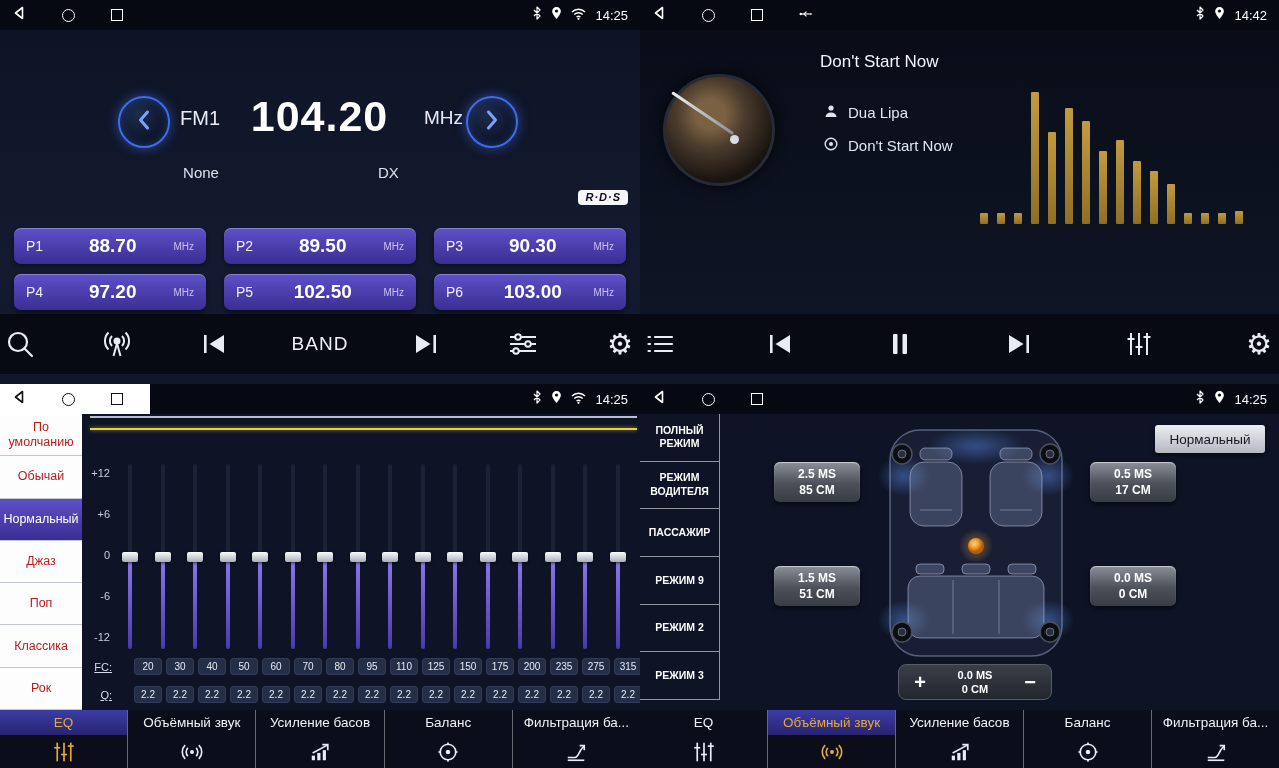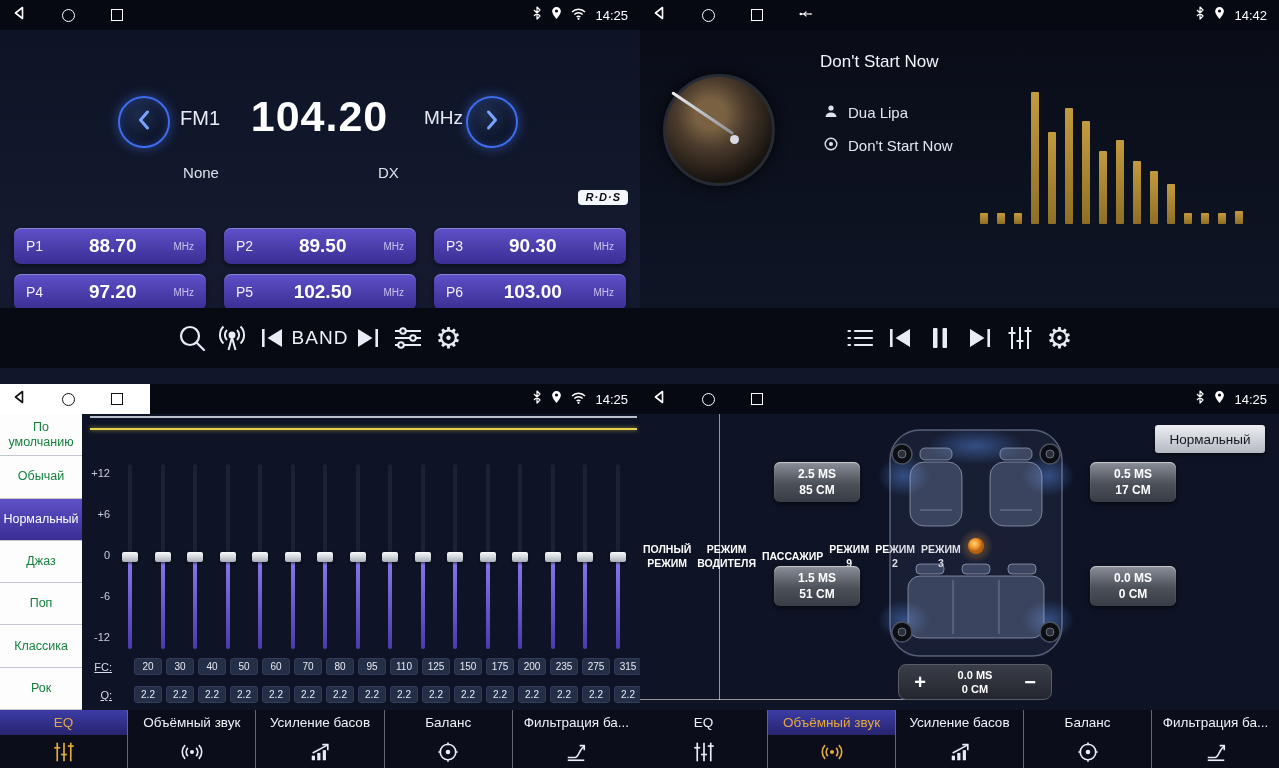--- a/index.html
+++ b/index.html
@@ -45,22 +45,22 @@
     padding:1px 7px 2px; font-size:11px; font-weight:bold; font-style:italic; letter-spacing:1px; }
 
   .presets { position:absolute; left:14px; right:14px; top:228px; display:grid; grid-template-columns:repeat(3,1fr); gap:10px 18px; }
   .preset { height:36px; border-radius:7px; background:linear-gradient(180deg,#5e50c8,#3a2e93);
     box-shadow:inset 0 1px 0 rgba(255,255,255,.28), 0 2px 4px rgba(0,0,0,.5);
     display:flex; align-items:center; padding:0 12px; }
   .preset .pid { font-size:14px; color:#f2eefc; width:30px; }
   .preset .pfreq { flex:1; text-align:center; font-size:19px; font-weight:bold; }
   .preset .punit { font-size:10px; color:#c9c2f0; margin-left:4px; }
 
-  .toolbar { position:absolute; left:0; right:0; bottom:16px; height:60px; background:#070a13;
-    display:flex; align-items:center; justify-content:center; }
+  .toolbar { position:absolute; left:0; right:0; bottom:10px; height:60px; background:#070a13;
+    display:flex; align-items:center; justify-content:space-between; }
   .tb-item { display:flex; align-items:center; justify-content:center; min-width:40px; }
   .band-text { font-size:19px; letter-spacing:1px; color:#eef1f8; }
   .gear-glyph { font-size:29px; color:#e8ecf4; line-height:1; }
 
   
   .album { position:absolute; left:23px; top:74px; width:112px; height:112px; border-radius:50%;
     background:radial-gradient(circle at 42% 35%, #7a6142 0 16%, #4a3a2c 38%, #191410 72%, #0b0906 100%);
     border:3px solid #262b36; box-shadow:0 0 14px rgba(0,0,0,.8); }
   .tonearm { position:absolute; left:6px; top:14px; width:74px; height:3px; border-radius:2px;
     background:linear-gradient(90deg,#f0f0f0,#8a8d95); transform:rotate(34deg); transform-origin:left center; }
@@ -71,21 +71,21 @@
   .vis-bar { width:8px; border-radius:1px; }
   .progress-row { position:absolute; left:28px; right:14px; top:270px; height:32px; display:flex; align-items:center; gap:14px; }
   .ptime { font-size:12px; color:#e2e6f0; }
   .ptrack { flex:1; height:4px; background:#39404f; border-radius:2px; position:relative; }
   .pfill { height:100%; border-radius:2px; background:linear-gradient(90deg,#8a6f2a,#c79b3b); }
   .pthumb { position:absolute; top:50%; transform:translate(-50%,-50%); width:11px; height:11px; border-radius:50%; background:#fff; box-shadow:0 0 4px rgba(0,0,0,.6); }
 
   
   .sidebar-eq { position:absolute; left:0; top:30px; width:82px; bottom:58px; background:#fdfdfe; display:flex; flex-direction:column; }
   .eq-preset { flex:1; display:flex; align-items:center; justify-content:center; text-align:center;
-    font-size:12.5px; color:#15803d; border-bottom:1px solid #c3c7d0; padding:2px 3px; line-height:1.2; }
+    font-size:12.5px; color:#b91c1c; border-bottom:1px solid #c3c7d0; padding:2px 3px; line-height:1.2; }
   .eq-preset.selected { background:linear-gradient(180deg,#5e50c8,#3a2e93); color:#fff; }
   .eq-main { position:absolute; left:82px; right:0; top:30px; bottom:58px; }
   .eq-curve-white { position:absolute; left:8px; right:3px; top:2px; height:2px; background:rgba(230,235,245,.8); }
   .eq-curve-yellow { position:absolute; left:8px; right:3px; top:14px; height:2px; background:#e6d24b; box-shadow:0 0 4px rgba(230,210,75,.7); }
   .db-label { position:absolute; left:0; width:28px; text-align:right; font-size:11px; color:#c6cedf; }
   .eq-sliders { position:absolute; left:34px; top:50px; height:185px; display:flex; gap:4.5px; }
   .eq-col { width:28px; position:relative; display:flex; justify-content:center; }
   .eq-track { width:4px; height:185px; background:#1b2236; border-radius:2px; position:relative; }
   .eq-fill { position:absolute; left:0; right:0; bottom:0; background:linear-gradient(180deg,#8b79f0,#4b3aad); border-radius:2px; }
   .eq-handle { position:absolute; left:50%; transform:translateX(-50%); width:16px; height:10px; border-radius:2px;
@@ -99,21 +99,21 @@
   
   .audio-tabbar { position:absolute; left:0; right:0; bottom:0; height:58px; background:#0b0e1a; display:flex; }
   .tab { flex:1; display:flex; flex-direction:column; border-right:1px solid rgba(255,255,255,.38); }
   .tab:last-child { border-right:none; }
   .tab-label { height:25px; display:flex; align-items:center; justify-content:center; font-size:13.5px; color:#f0f2f8; white-space:nowrap; overflow:hidden; }
   .tab-icon { flex:1; display:flex; align-items:center; justify-content:center; color:#e8ecf4; }
   .tab.selected .tab-label { background:linear-gradient(180deg,#3c3ca6,#282470); color:#e2a93d; }
   .tab.selected .tab-icon { color:#e2a93d; }
 
   
-  .sidebar-stage { position:absolute; left:0; top:30px; width:80px; bottom:68px; display:flex; flex-direction:row; border-right:1px solid rgba(255,255,255,.55); }
+  .sidebar-stage { position:absolute; left:0; top:30px; width:80px; bottom:68px; display:flex; flex-direction:column; border-right:1px solid rgba(255,255,255,.55); }
   .stage-mode { flex:1; display:flex; align-items:center; justify-content:center; text-align:center;
     font-size:10.5px; font-weight:bold; color:#fff; border-bottom:1px solid rgba(255,255,255,.55); padding:2px 3px; line-height:1.3; }
   .normal-btn { position:absolute; right:14px; top:41px; width:110px; height:28px; border-radius:3px;
     background:linear-gradient(180deg,#eceef2,#b4b8c2); color:#15181f; font-size:13.5px;
     display:flex; align-items:center; justify-content:center; box-shadow:0 2px 4px rgba(0,0,0,.6); }
   .car-wrap { position:absolute; left:236px; top:40px; width:200px; height:238px; }
   .delay-btn { position:absolute; width:86px; height:40px; border-radius:6px;
     background:linear-gradient(180deg,#8a8f99 0%,#4c5058 55%,#383c44 100%);
     box-shadow:inset 0 1px 1px rgba(255,255,255,.55), 0 2px 5px rgba(0,0,0,.6);
     display:flex; flex-direction:column; align-items:center; justify-content:center;

